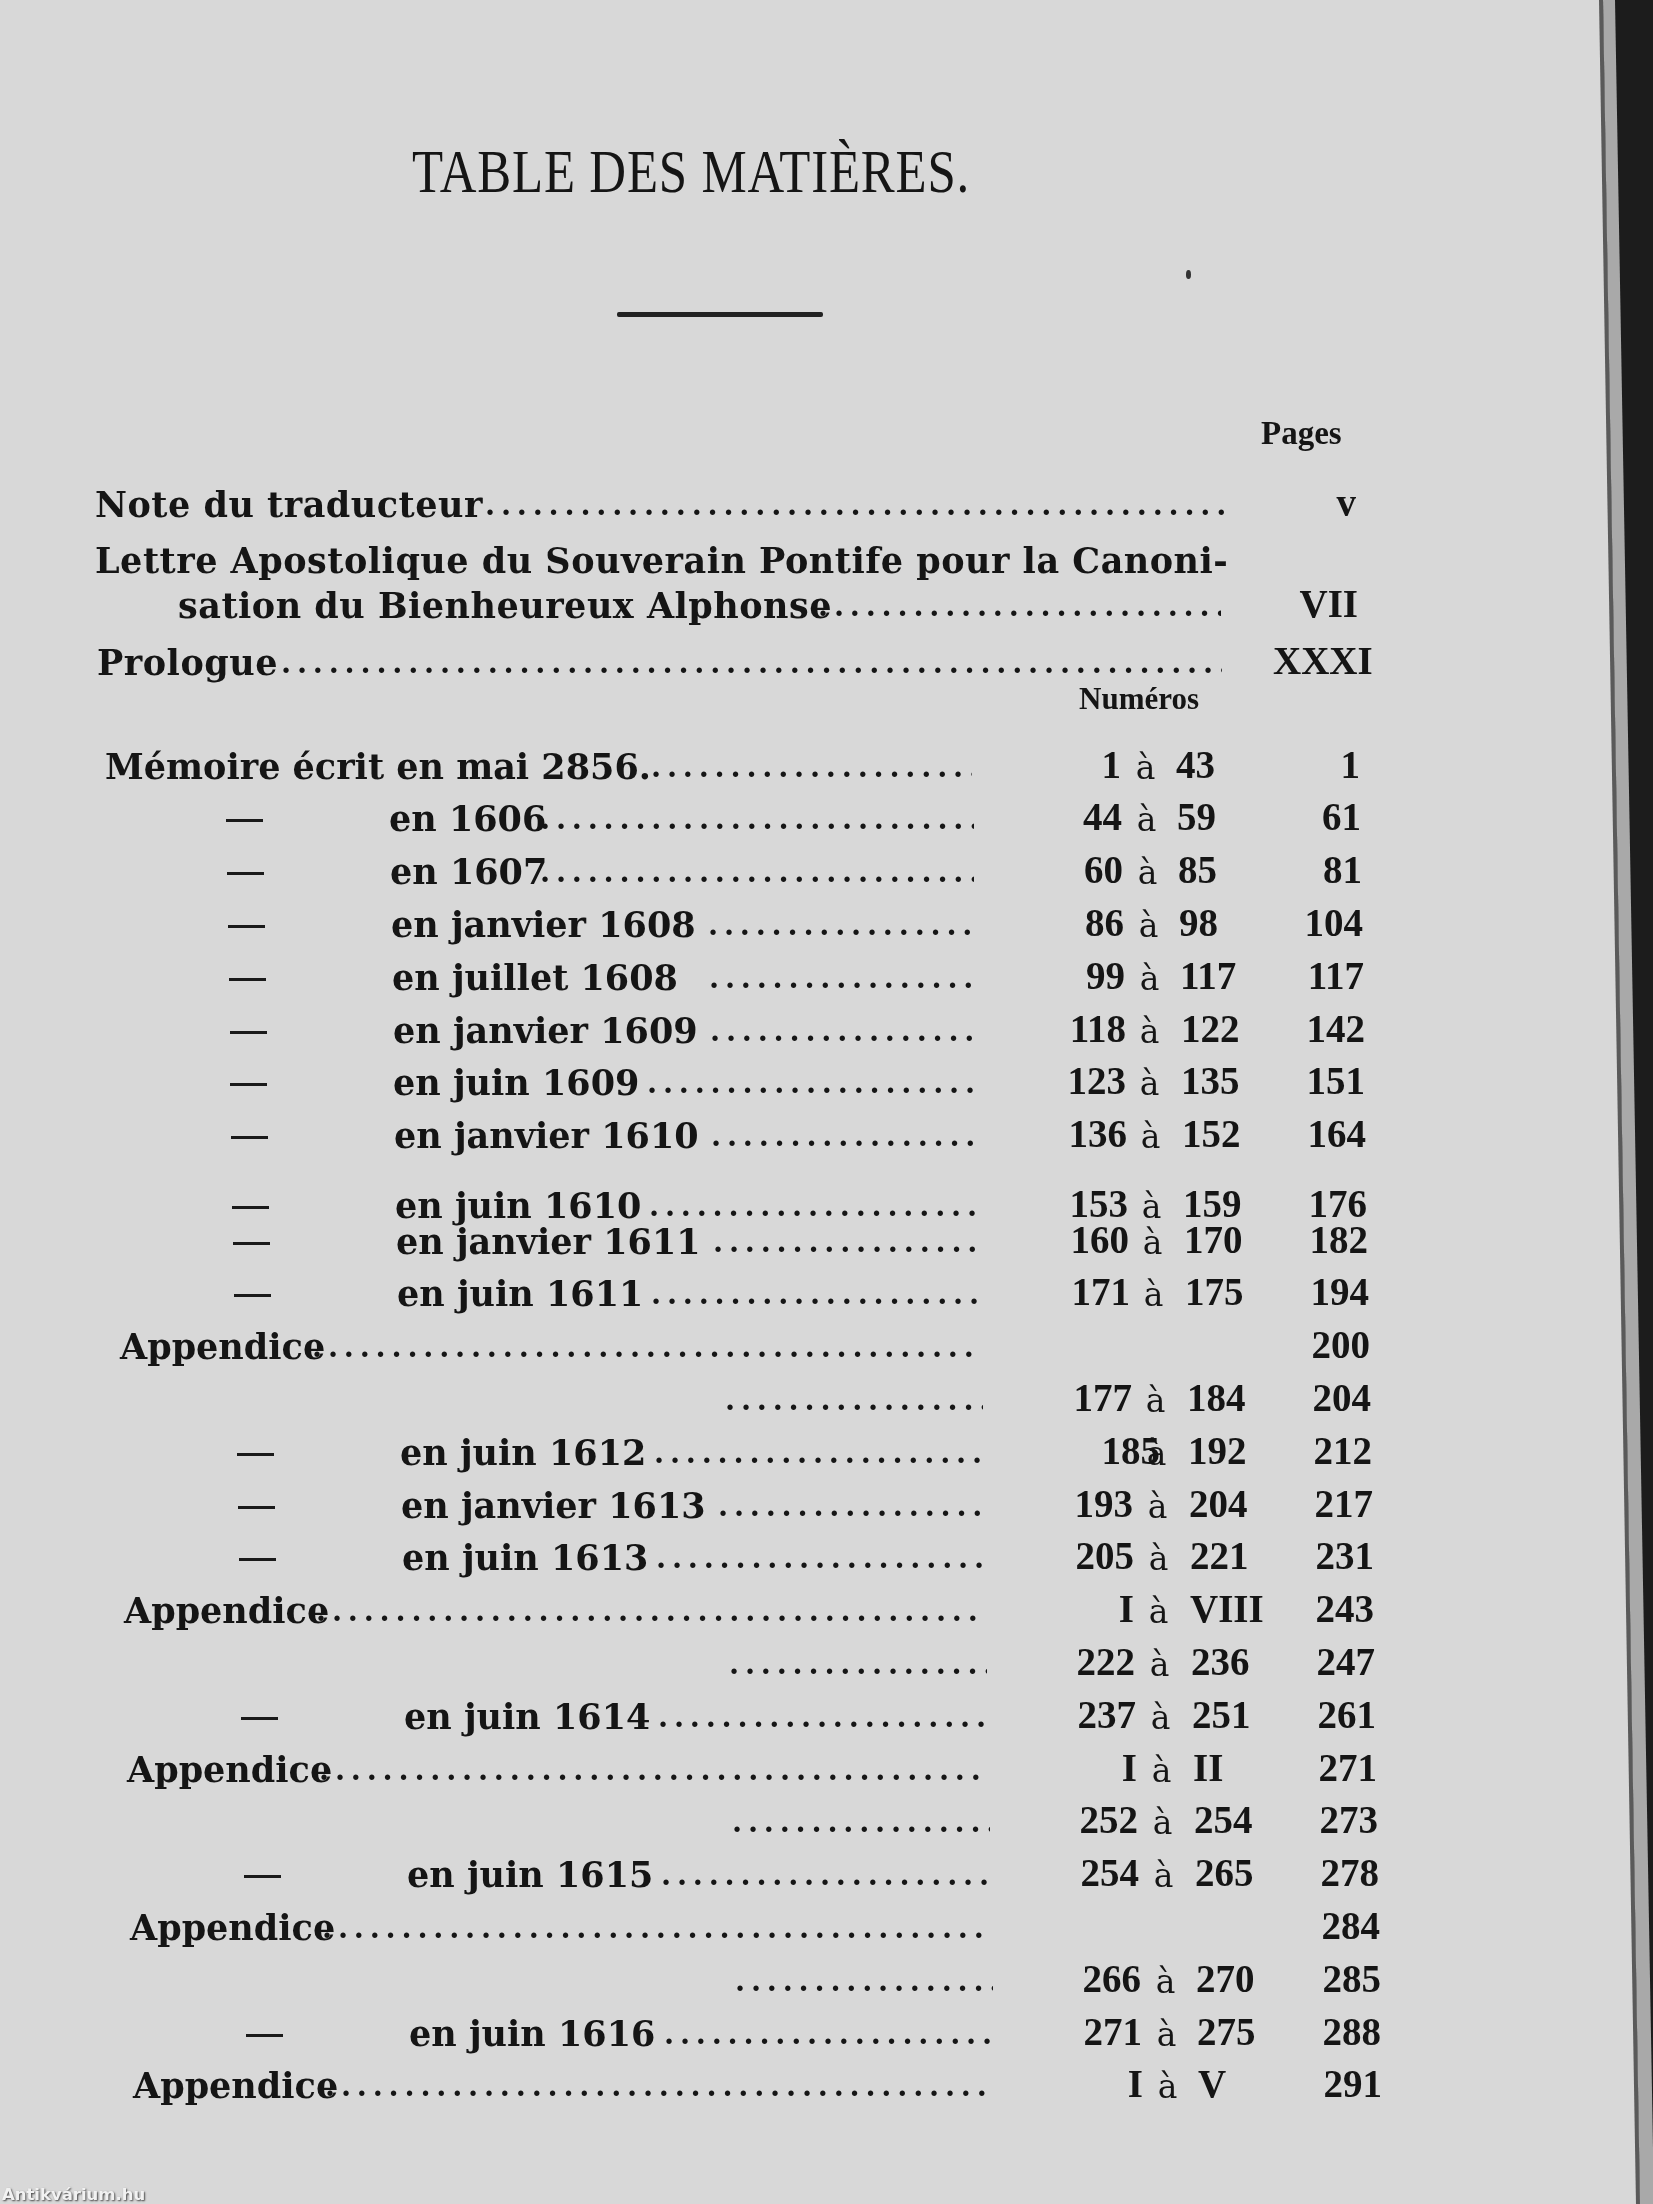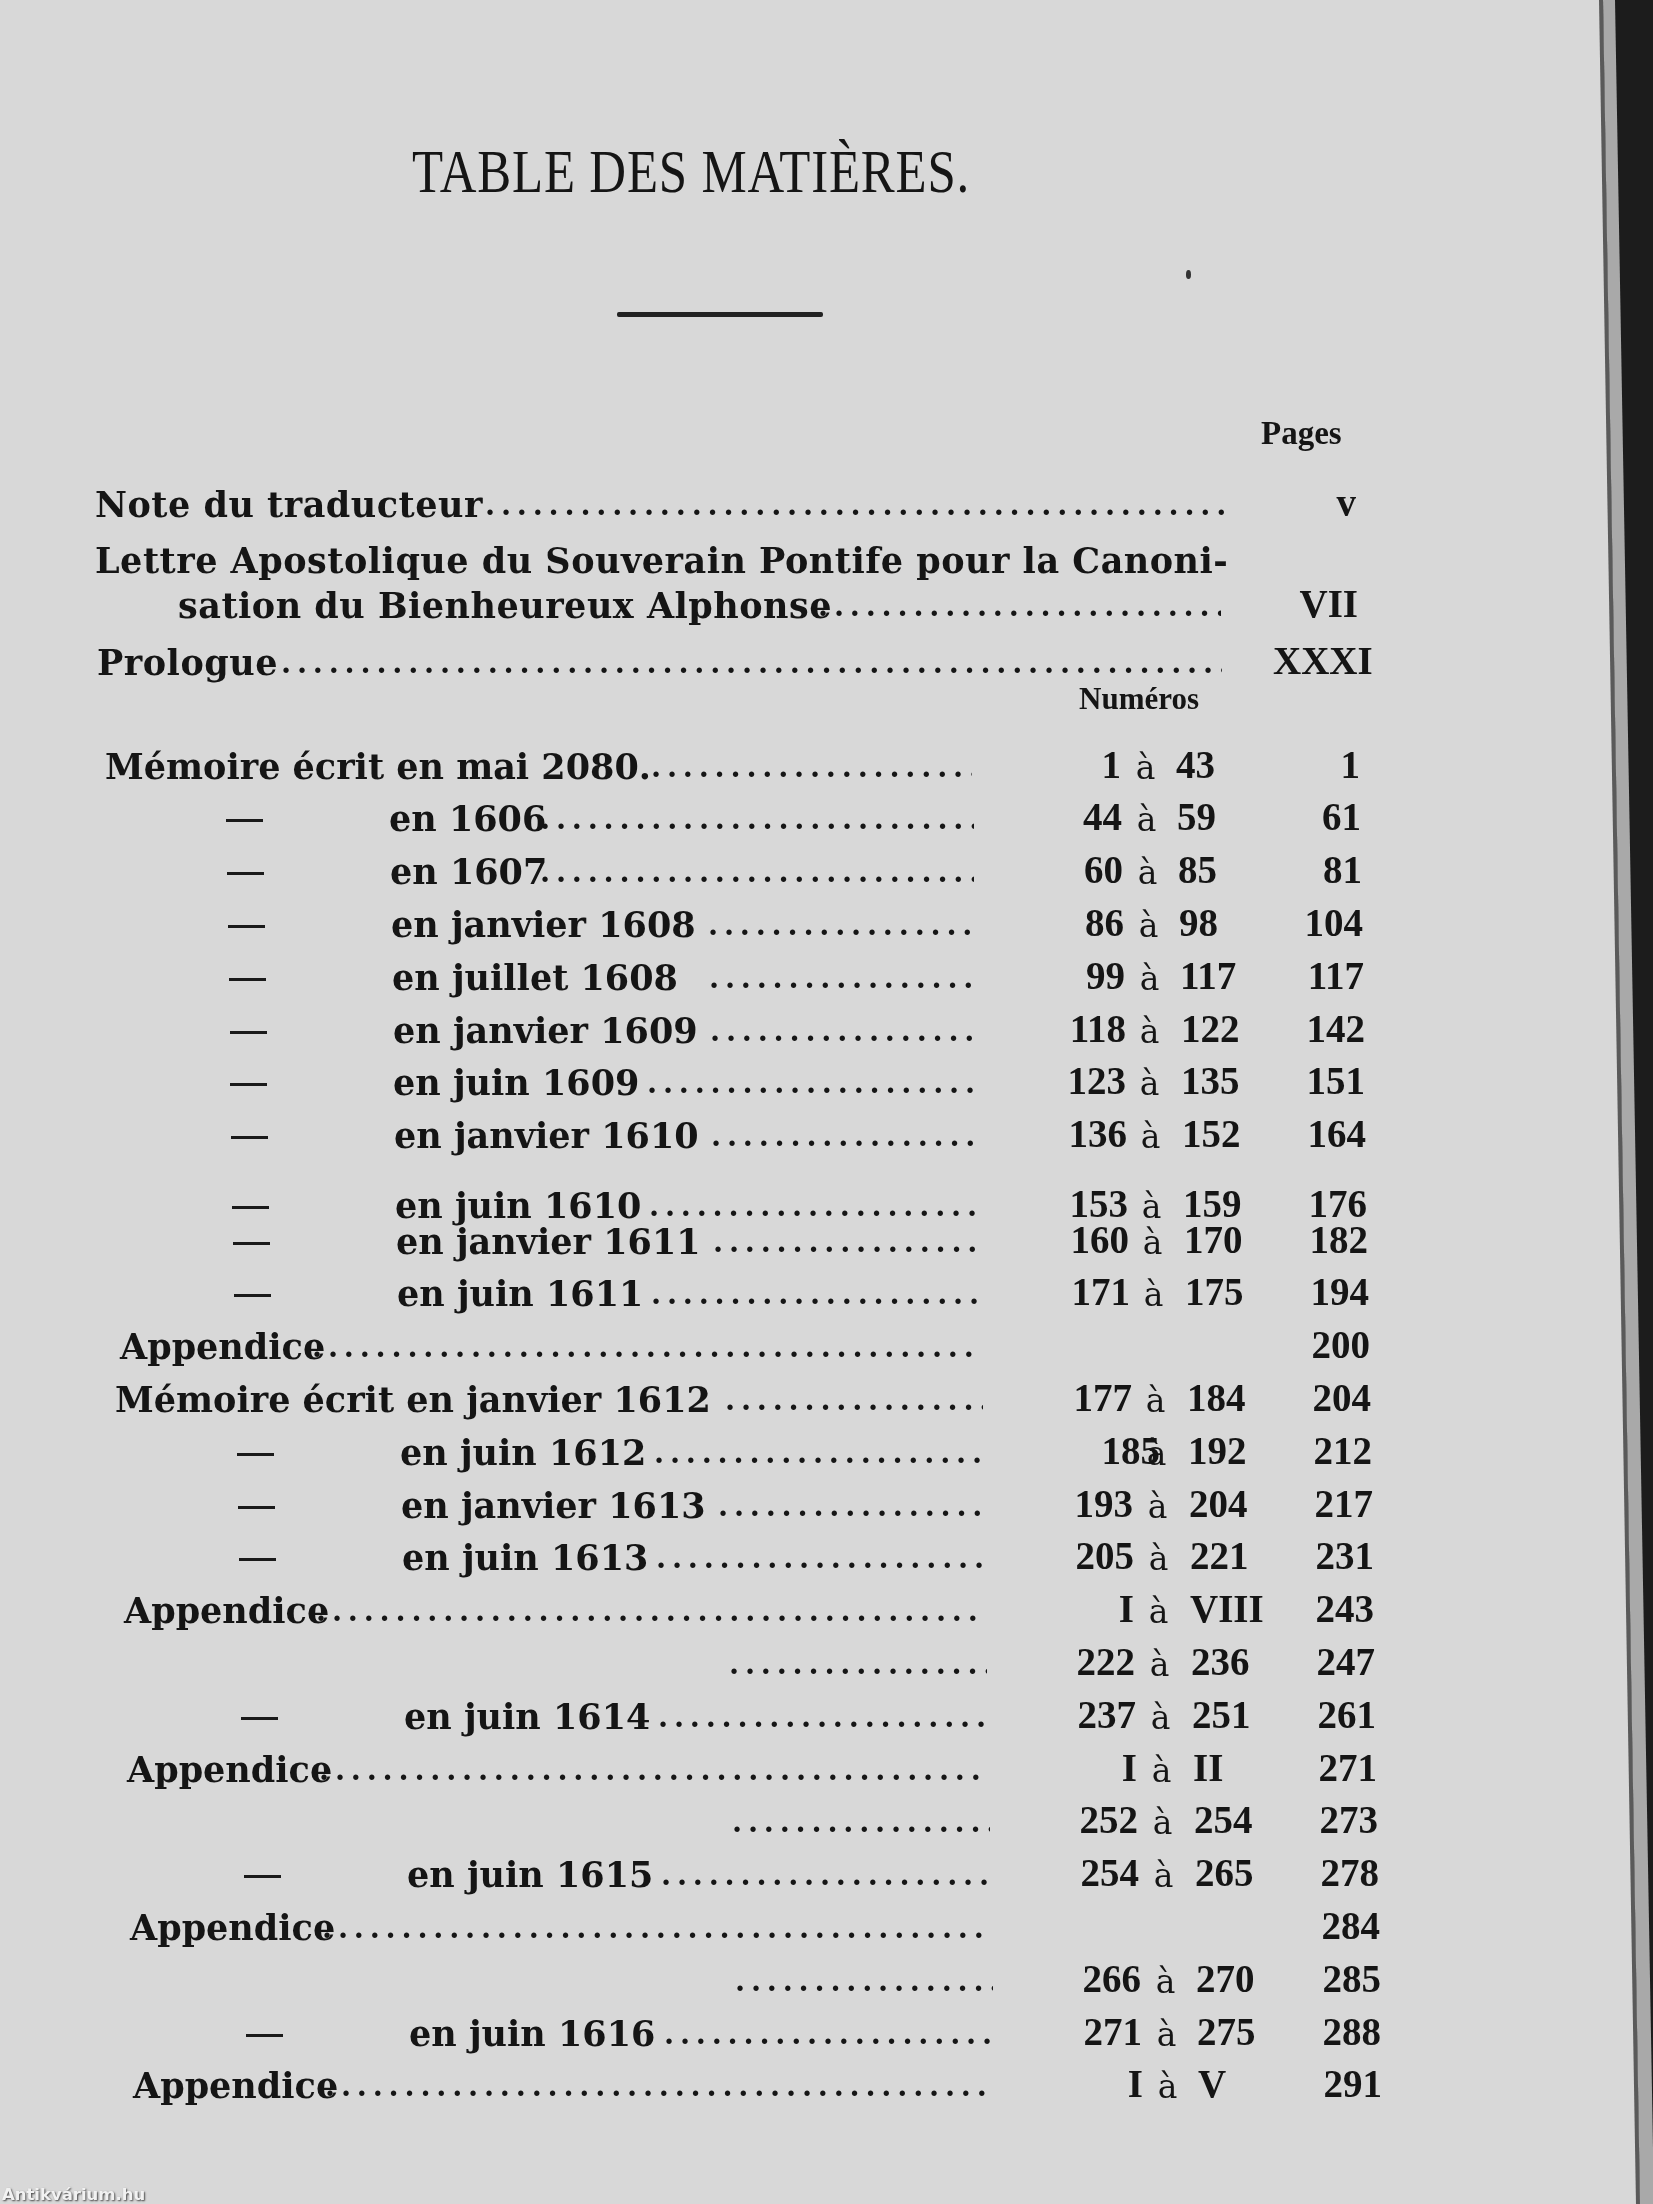--- a/index.html
+++ b/index.html
@@ -98,21 +98,21 @@
       <span class="lbl" style="left: 97px; font-weight: bold; font-size: 35px; letter-spacing: 0.5px;">Prologue</span>
       <span class="dots" style="left: 281px; width: 941px;">........................................................................................................................</span>
       <span class="page roman" style="left: 1273px;">XXXI</span>
     </div>
   </div>
 
 <div class="hdr" style="left:1079px;top:681px;font-size:31px;">Numéros</div>
 
 <div id="toc">
     <div class="row" style="top: 735px;">
-      <span class="lbl" style="left: 105px; font-weight: bold;">Mémoire écrit en mai 2080.</span>
+      <span class="lbl" style="left: 105px; font-weight: bold;">Mémoire écrit en mai 2856.</span>
       <span class="dots" style="left: 651px; width: 321px;">........................................................................................................................</span>
       <span class="num from" style="left: 1053px;">1</span>
       <span class="num a" style="left: 1126px;">à</span>
       <span class="num to" style="left: 1176px;">43</span>
       <span class="page" style="left: 1273px;">1</span>
     </div>
     <div class="row" style="top: 787px;">
       <span class="dash" style="left: 226px;"></span>
       <span class="lbl" style="left: 389px; font-weight: bold;">en 1606</span>
       <span class="dots" style="left: 540px; width: 434px;">........................................................................................................................</span>
@@ -201,21 +201,20 @@
       <span class="num a" style="left: 1134px;">à</span>
       <span class="num to" style="left: 1185px;">175</span>
       <span class="page" style="left: 1282px;">194</span>
     </div>
     <div class="row" style="top: 1315px;">
       <span class="lbl" style="left: 120px; font-weight: bold;">Appendice</span>
       <span class="dots" style="left: 312px; width: 670px;">........................................................................................................................</span>
       <span class="page" style="left: 1283px;">200</span>
     </div>
     <div class="row" style="top: 1368px;">
-      <span class="lbl" style="left: 115px; font-weight: bold;">Mémoire écrit en janvier 1612</span>
       <span class="dots" style="left: 725px; width: 258px;">........................................................................................................................</span>
       <span class="num from" style="left: 1064px;">177</span>
       <span class="num a" style="left: 1136px;">à</span>
       <span class="num to" style="left: 1187px;">184</span>
       <span class="page" style="left: 1284px;">204</span>
     </div>
     <div class="row" style="top: 1421px;">
       <span class="dash" style="left: 237px;"></span>
       <span class="lbl" style="left: 400px; font-weight: bold;">en juin 1612</span>
       <span class="dots" style="left: 654px; width: 330px;">........................................................................................................................</span>

